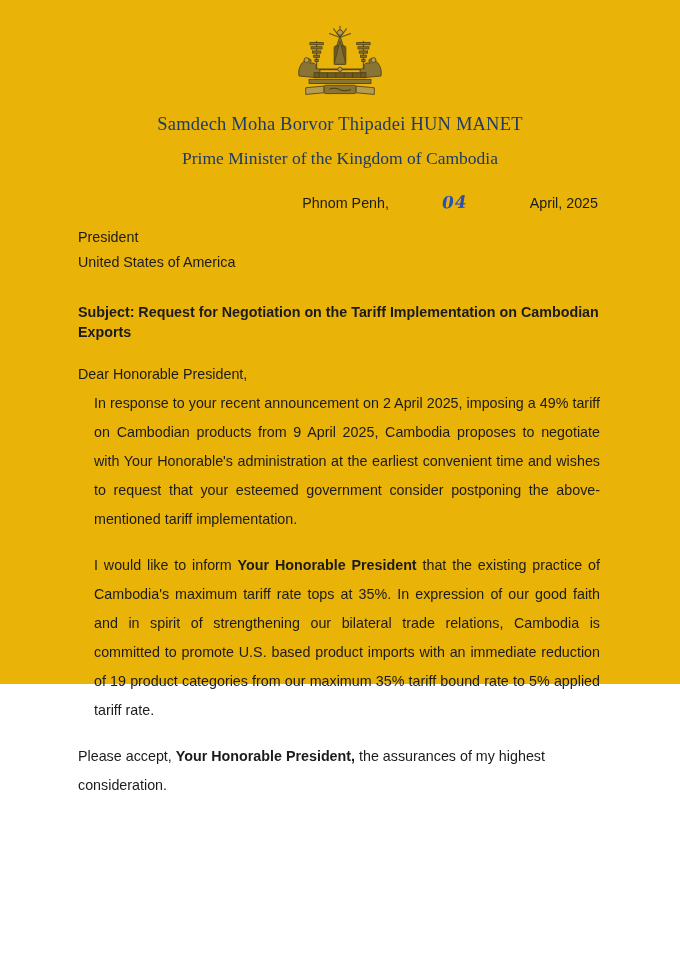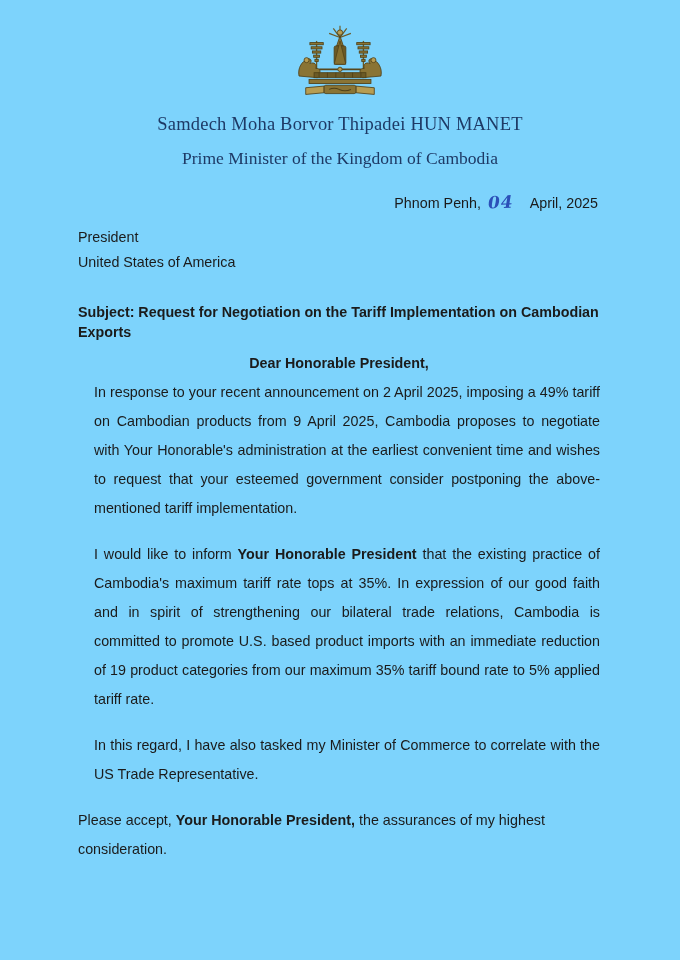--- a/index.html
+++ b/index.html
@@ -9,22 +9,22 @@
   }
   body {
     width: 680px;
     height: 960px;
     font-family: "Liberation Sans", sans-serif;
     color: #1b1b1b;
     overflow: hidden;
   }
   .page {
     width: 680px;
-    height: 960px;
-    background: #7dd3fc;
+    height: 684px;
+    background: #eab308;
     box-sizing: border-box;
     padding-top: 24px;
   }
   .emblem-wrap {
     text-align: center;
     height: 84px;
   }
   .sender-name {
     margin-top: 6px;
     text-align: center;
@@ -41,20 +41,21 @@
     color: #1e3a66;
   }
   .dateline {
     margin-top: 23px;
     padding-right: 82px;
     display: flex;
     justify-content: flex-end;
     align-items: baseline;
     font-size: 14.3px;
     color: #1b1b1b;
+    gap: 46px;
   }
   .handwritten-day {
     font-family: "DejaVu Serif", serif;
     font-style: italic;
     font-weight: bold;
     font-size: 17px;
     color: #2b4fb8;
     margin: 0 16px 0 7px;
     letter-spacing: 1px;
     transform: rotate(-2deg);
@@ -70,25 +71,24 @@
     line-height: 24.5px;
   }
   .recipient .name { font-weight: bold; }
   .subject {
     margin-top: 28px;
     font-size: 14.3px;
     font-weight: bold;
     line-height: 20px;
   }
   .salutation {
-    margin-top: 7px;
-    font-size: 14.3px;
-    font-weight: bold;
+    margin-top: 18px;
+    font-size: 14.3px;
+    font-weight: normal;
     line-height: 29px;
-    text-align: center;
   }
   p.body-para {
     margin: 0 0 17px 16px;
     font-size: 14.3px;
     line-height: 29px;
     text-align: justify;
   }
   p.body-para .b { font-weight: bold; }
   .closing {
     margin: 0;
@@ -184,19 +184,18 @@
     </div>
 
     <div class="subject">Subject: Request for Negotiation on the Tariff Implementation on Cambodian Exports</div>
 
     <div class="salutation">Dear Honorable President,</div>
 
     <p class="body-para">In response to your recent announcement on 2 April 2025, imposing a 49% tariff on Cambodian products from 9 April 2025, Cambodia proposes to negotiate with Your Honorable's administration at the earliest convenient time and wishes to request that your esteemed government consider postponing the above-mentioned tariff implementation.</p>
 
     <p class="body-para"><span>I would like to inform </span><span class="b">Your Honorable President</span><span> that the existing practice of Cambodia's maximum tariff rate tops at 35%. In expression of our good faith and in spirit of strengthening our bilateral trade relations, Cambodia is committed to promote U.S. based product imports with an immediate reduction of 19 product categories from our maximum 35% tariff bound rate to 5% applied tariff rate.</span></p>
 
-    <p class="body-para">In this regard, I have also tasked my Minister of Commerce to correlate with the US Trade Representative.</p>
 
 
     <p class="closing"><span>Please accept, </span><span class="b">Your Honorable President,</span><span> the assurances of my highest consideration.</span></p>
 
   </div>
 </div>
 
 </body></html>

